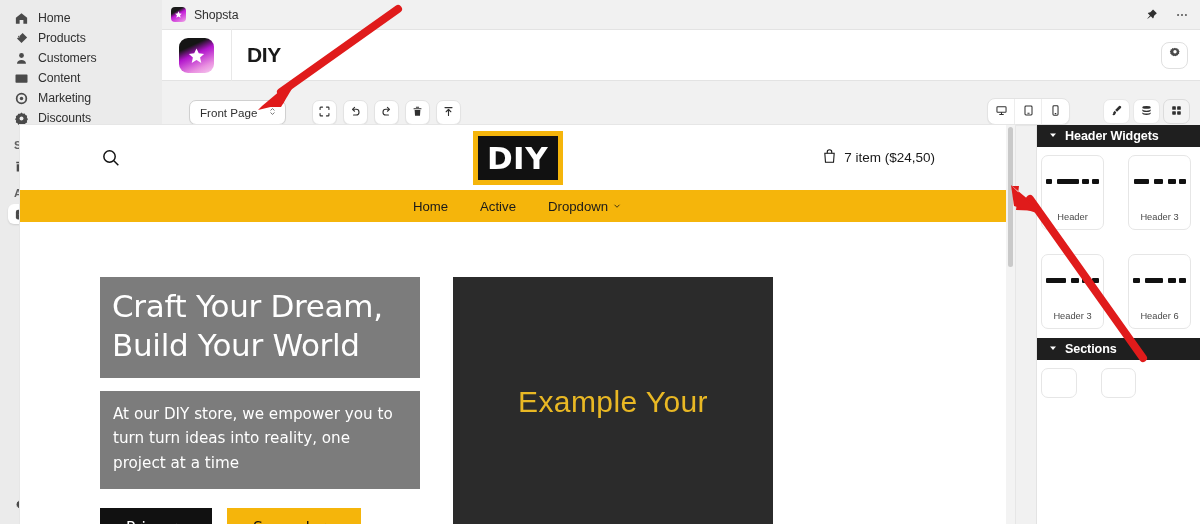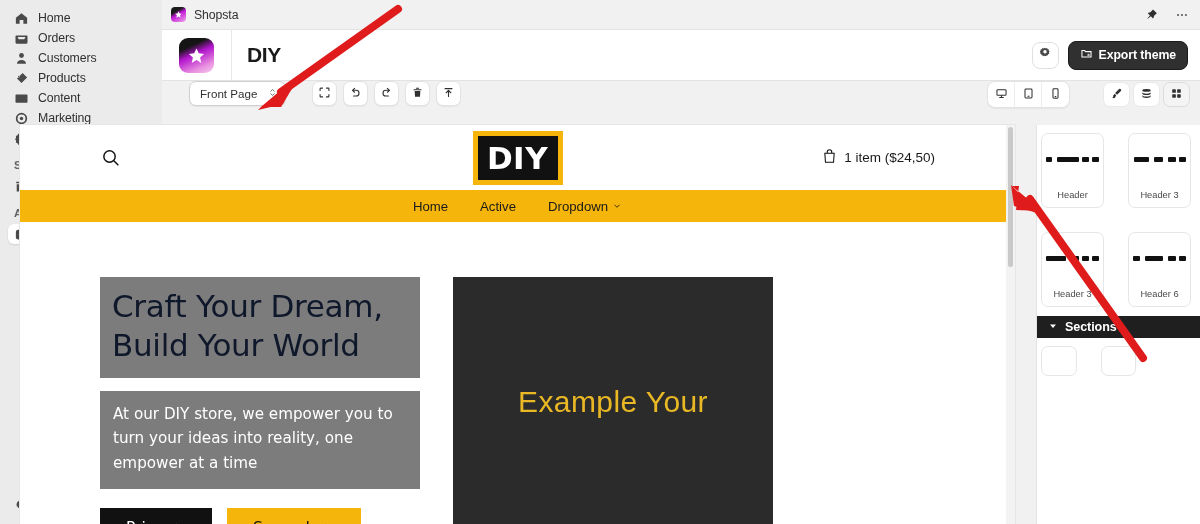--- a/index.html
+++ b/index.html
@@ -93,21 +93,21 @@
   .export-btn {
     height: 29px; border-radius: 8px; background: #303030; color: #fff;
     display: flex; align-items: center; gap: 6px; padding: 0 11px;
     font-size: 12.3px; font-weight: 600; letter-spacing: -0.1px; cursor: pointer;
     border: 1px solid #1a1a1a;
   }
 
   
   .editor-toolbar {
     position: absolute; left: 0; top: 81px; width: 1038px; height: 44px;
-    display: flex; align-items: flex-start; padding: 0 10px 0 27px;
+    display: flex; align-items: flex-end; padding: 0 10px 0 27px;
   }
   .page-select {
     height: 25px; min-width: 97px; padding: 0 7px 0 10px; border-radius: 7px;
     background: #fff; border: 1px solid #d0d0d0; box-shadow: 0 1px 1px rgba(0,0,0,.05);
     display: flex; align-items: center; justify-content: space-between; gap: 8px;
     font-size: 11.6px; color: #303030; cursor: pointer;
   }
   .tool-group { display: flex; align-items: center; gap: 6px; margin-left: 26px; }
   .tool-btn {
     width: 25px; height: 25px; border-radius: 7px; background: #fff; border: 1px solid #e3e3e3;
@@ -156,21 +156,21 @@
   }
   .store-nav {
     height: 32px; background: #f5b50b; display: flex; align-items: center; justify-content: center; gap: 32px;
   }
   .store-nav a {
     font-size: 13.2px; color: #1a1a1a; text-decoration: none; display:flex; align-items:center; gap:4px; cursor:pointer;
   }
   .hero { display: flex; padding: 55px 0 0 80px; gap: 33px; }
   .hero-left { width: 320px; }
   .hero-title {
-    background: #7c7c7c; color: #0f172a; font-size: 31px; line-height: 1.27;
+    background: #7c7c7c; color: #ffffff; font-size: 31px; line-height: 1.27;
     padding: 10px 12px 12px 12px; letter-spacing: -0.3px;
     font-family: "DejaVu Sans", sans-serif; font-weight: 400;
   }
   .hero-sub {
     background: #7c7c7c; color: #fff; font-size: 15.2px; line-height: 1.62;
     padding: 11px 13px 13px 13px; margin-top: 13px;
     font-family: "DejaVu Sans", sans-serif;
   }
   .hero-btns { display: flex; gap: 15px; margin-top: 19px; }
   .btn-primary, .btn-secondary {
@@ -227,46 +227,38 @@
 
       <div class="nav-item">
         <span class="nav-ico">
           <svg viewBox="0 0 20 20">
               <path d="M10 3 2.5 9v8h5v-5h5v5h5V9z"></path>
             </svg>
         </span>
         <span class="nav-label">Home</span>
       </div>
 
+
       <div class="nav-item">
         <span class="nav-ico">
           <svg viewBox="0 0 20 20">
-              <path d="M3 6h14a1 1 0 0 1 1 1v8a2 2 0 0 1-2 2H4a2 2 0 0 1-2-2V7a1 1 0 0 1 1-1zm1.8 2 1.4 3h7.6l1.4-3z"></path>
-            </svg>
-        </span>
-        <span class="nav-label">Orders</span>
+              <path d="M11.5 2.5 17.5 8.5 10 16 4 10zM6.5 6.2a1.2 1.2 0 1 0 0 2.4 1.2 1.2 0 0 0 0-2.4z"></path>
+            </svg>
+        </span>
+        <span class="nav-label">Products</span>
       </div>
 
       <div class="nav-item">
         <span class="nav-ico">
           <svg viewBox="0 0 20 20">
               <circle cx="10" cy="6" r="3.2"></circle>
               <path d="M4 17c0-3.3 2.7-5 6-5s6 1.7 6 5z"></path>
             </svg>
         </span>
         <span class="nav-label">Customers</span>
-      </div>
-
-      <div class="nav-item">
-        <span class="nav-ico">
-          <svg viewBox="0 0 20 20">
-              <path d="M11.5 2.5 17.5 8.5 10 16 4 10zM6.5 6.2a1.2 1.2 0 1 0 0 2.4 1.2 1.2 0 0 0 0-2.4z"></path>
-            </svg>
-        </span>
-        <span class="nav-label">Products</span>
       </div>
 
       <div class="nav-item">
         <span class="nav-ico">
           <svg viewBox="0 0 20 20">
               <path d="M3 4.5h14a1 1 0 0 1 1 1v9a1 1 0 0 1-1 1H3a1 1 0 0 1-1-1v-9a1 1 0 0 1 1-1zm1.5 8.5 3-3.5 2.2 2.6 2-2.2 3.3 3.1z"></path>
             </svg>
         </span>
         <span class="nav-label">Content</span>
       </div>
@@ -382,29 +374,20 @@
       </div>
       <div class="theme-name">DIY</div>
       <div class="header-actions">
         <div class="gear-btn">
           <span>
             <svg width="14" height="14" viewBox="0 0 20 20" fill="#4a4a4a">
                 <path d="M10 2.4l1.4 1 1.6-.4.9 1.5 1.6.4-.1 1.7 1.2 1.2-.9 1.5.3 1.6-1.5.8-.5 1.6-1.7.1-1.2 1.2-1.5-.8-1.5.8-1.2-1.2-1.7-.1-.5-1.6-1.5-.8.3-1.6-.9-1.5 1.2-1.2-.1-1.7 1.6-.4.9-1.5 1.6.4z"></path>
                 <circle cx="10" cy="8.2" r="2.4" fill="#fff"></circle>
               </svg>
           </span>
-        </div>
-        <div class="export-btn">
-          <span>
-            <svg width="13" height="13" viewBox="0 0 20 20" fill="none" stroke="#fff" stroke-width="1.6">
-                <path d="M3 5.5h4.2l1.3 1.6H17v8.4H3z"></path>
-                <path d="M11 12.3h3.4M12.8 10.8l1.8 1.5-1.8 1.5" stroke-width="1.4"></path>
-              </svg>
-          </span>
-          <span>Export theme</span>
         </div>
       </div>
     </div>
 
     <div class="editor-toolbar">
       <div class="page-select">
         <span>Front Page</span>
         <span>
           <svg width="11" height="11" viewBox="0 0 20 20" fill="none" stroke="#6d6d6d" stroke-width="1.7">
               <polyline points="6.5,8.2 10,4.6 13.5,8.2"></polyline>
@@ -531,21 +514,21 @@
       <div class="store-logo">
         <span>DIY</span>
       </div>
       <div class="store-cart">
         <span>
           <svg width="17" height="17" viewBox="0 0 24 24" fill="none" stroke="#111" stroke-width="1.5">
               <path d="M5.4 7.4h13.2l-.9 12.6H6.3z"></path>
               <path d="M8.8 7.4V5.6a3.2 3.2 0 0 1 6.4 0v1.8"></path>
             </svg>
         </span>
-        <span>1 item ($24,50)</span>
+        <span>7 item ($24,50)</span>
       </div>
     </div>
 
     <div class="store-nav">
       <a>
           <span>Home</span>
         </a>
       <a>
           <span>Active</span>
         </a>
@@ -555,37 +538,45 @@
           <svg width="10" height="10" viewBox="0 0 20 20" fill="none" stroke="#111" stroke-width="1.6">
               <polyline points="5,7.5 10,12.5 15,7.5"></polyline>
             </svg>
         </span>
       </a>
     </div>
 
     <div class="hero">
       <div class="hero-left">
         <div class="hero-title">Craft Your Dream, Build Your World</div>
-        <div class="hero-sub">At our DIY store, we empower you to turn your ideas into reality, one empower at a time</div>
+        <div class="hero-sub">At our DIY store, we empower you to turn turn ideas into reality, one project at a time</div>
         <div class="hero-btns">
           <div class="btn-primary">Primary</div>
           <div class="btn-secondary">Secondary</div>
         </div>
       </div>
       <div class="hero-img">
         <span>Example Your</span>
       </div>
     </div>
 
     <div class="canvas-scroll">
       <div class="canvas-scroll-thumb"></div>
     </div>
   </div>
 
   <div class="right-panel">
+    <div class="section-bar">
+      <span>
+        <svg width="10" height="10" viewBox="0 0 20 20" fill="#fff">
+            <polygon points="4,7 16,7 10,14"></polygon>
+          </svg>
+      </span>
+      <span>Header Widgets</span>
+    </div>
 
     <div class="widget-grid" id="widget-grid">
         <div class="widget-card">
           <div class="widget-thumb">
             <span class="dash" style="width: 6px; margin-left: 0px;"></span>
             <span class="dash" style="width: 22px; margin-left: 5px;"></span>
             <span class="dash" style="width: 7px; margin-left: 3px;"></span>
             <span class="dash" style="width: 7px; margin-left: 3px;"></span>
           </div>
           <div class="widget-label">Header</div>

